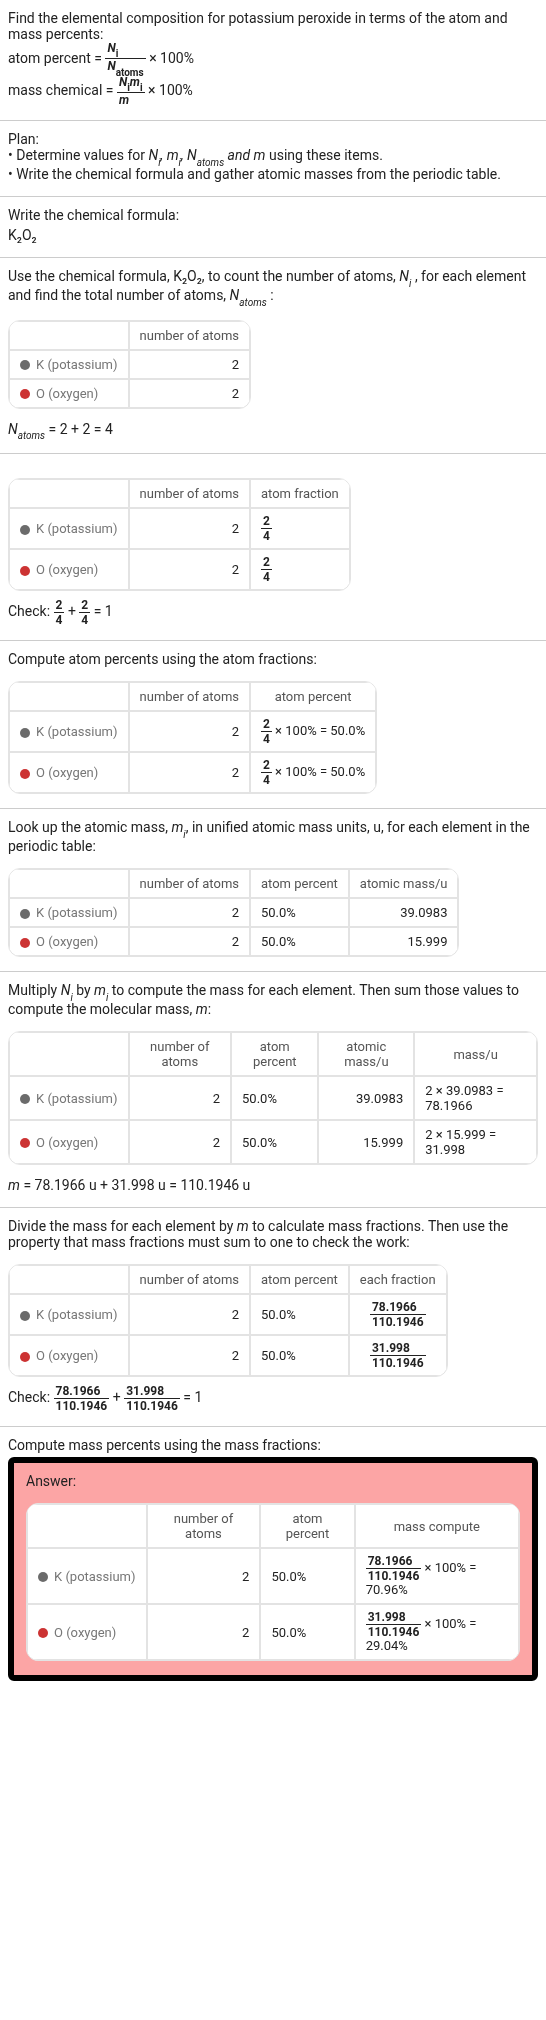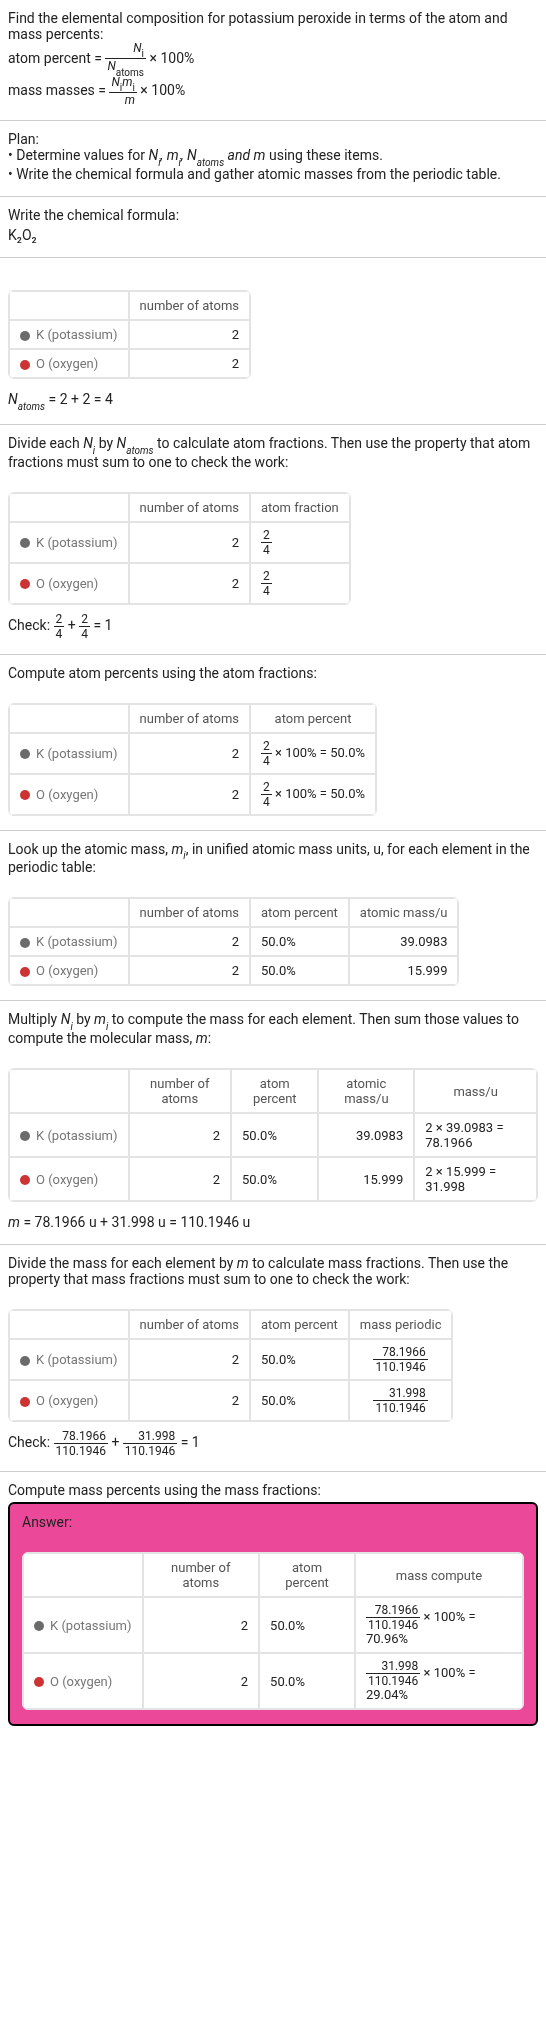--- a/index.html
+++ b/index.html
@@ -11,42 +11,43 @@
     color: #222;
     width: 546px;
   }
   .section {
     border-bottom: 1px solid #ccc;
     padding: 10px 8px 14px 8px;
   }
   .section:last-child { border-bottom: none; }
   .frac {
     display: inline-block;
-    text-align: right;
+    text-align: left;
     vertical-align: middle;
     font-size: 12px;
     line-height: 1;
+    font-weight: bold;
   }
   .frac .num {
     display: block;
     padding: 0 2px 1px 2px;
     border-bottom: 1px solid #222;
   }
   .frac .den {
     display: block;
     padding: 1px 2px 0 2px;
   }
   .sub { font-size: 10px; vertical-align: sub; position: relative; top: 2px;}
   .ital { font-style: italic; }
   table.dataTable {
     border-collapse: separate;
     border-spacing: 0;
-    margin-top: 22px;
+    margin-top: 14px;
     border: 1px solid #e3e3e3;
-    border-radius: 6px;
+    border-radius: 12px;
     overflow: hidden;
   }
   table.dataTable th, table.dataTable td {
     border: 1px solid #e3e3e3;
     padding: 6px 10px;
     font-size: 13px;
   }
   table.dataTable th {
     font-weight: normal;
     color: #555;
@@ -62,22 +63,22 @@
     width: 10px; height: 10px;
     border-radius: 50%;
     vertical-align: middle;
     margin-right: 6px;
   }
   .dot.k { background: #6b6b6b; }
   .dot.o { background: #c33; }
   .right { text-align: right; }
   .center { text-align: center; }
   .answerBox {
-    background: #ec4899;
-    border: 2px solid #000000;
+    background: #fca5a5;
+    border: 6px solid #000000;
     border-radius: 6px;
     padding: 10px 12px 14px 12px;
     margin-top: 4px;
   }
   .answerLabel { margin-bottom: 6px; }
   .line { line-height: 2; }
 </style>
 </head>
 <body>
 
@@ -85,21 +86,21 @@
   <div>Find the elemental composition for potassium peroxide in terms of the atom and mass percents:</div>
   <div class="line">
     <span>atom percent =</span>
     <span class="frac">
       <span class="num"><span class="ital">N</span><span class="sub">i</span></span>
       <span class="den"><span class="ital">N</span><span class="sub">atoms</span></span>
     </span>
     <span>× 100%</span>
   </div>
   <div class="line">
-    <span>mass masses =</span>
+    <span>mass chemical =</span>
     <span class="frac">
       <span class="num"><span class="ital">N</span><span class="sub">i</span><span class="ital">m</span><span class="sub">i</span></span>
       <span class="den"><span class="ital">m</span></span>
     </span>
     <span>× 100%</span>
   </div>
 </div>
 
 <div class="section">
   <div>Plan:</div>
@@ -110,20 +111,27 @@
   </div>
   <div>• Write the chemical formula and gather atomic masses from the periodic table.</div>
 </div>
 
 <div class="section">
   <div>Write the chemical formula:</div>
   <div style="margin-top:4px;">K₂O₂</div>
 </div>
 
 <div class="section">
+  <div>
+    <span>Use the chemical formula, K₂O₂, to count the number of atoms, </span>
+    <span class="ital">N<span class="sub">i</span></span>
+    <span>, for each element and find the total number of atoms, </span>
+    <span class="ital">N<span class="sub">atoms</span></span>
+    <span>:</span>
+  </div>
   <table class="dataTable">
     <tbody>
         <tr>
       <th></th>
       <th>number of atoms</th>
     </tr>
     <tr>
       <td class="rowhead"><span class="dot k"></span><span>K (potassium)</span></td>
       <td class="right">2</td>
     </tr>
@@ -132,23 +140,20 @@
       <td class="right">2</td>
     </tr>
   </tbody>
     </table>
   <div style="margin-top:12px;">
     <span class="ital">N<span class="sub">atoms</span></span> = 2 + 2 = 4
   </div>
 </div>
 
 <div class="section">
-  <div>
-    Divide each <span class="ital">N<span class="sub">i</span></span> by <span class="ital">N<span class="sub">atoms</span></span> to calculate atom fractions. Then use the property that atom fractions must sum to one to check the work:
-  </div>
   <table class="dataTable">
     <tbody>
         <tr>
       <th></th>
       <th>number of atoms</th>
       <th>atom fraction</th>
     </tr>
     <tr>
       <td class="rowhead"><span class="dot k"></span><span>K (potassium)</span></td>
       <td class="right">2</td>
@@ -257,21 +262,21 @@
 <div class="section">
   <div>
     Divide the mass for each element by <span class="ital">m</span> to calculate mass fractions. Then use the property that mass fractions must sum to one to check the work:
   </div>
   <table class="dataTable">
     <tbody>
         <tr>
       <th></th>
       <th>number of atoms</th>
       <th>atom percent</th>
-      <th>mass periodic</th>
+      <th>each fraction</th>
     </tr>
     <tr>
       <td class="rowhead"><span class="dot k"></span><span>K (potassium)</span></td>
       <td class="right">2</td>
       <td>50.0%</td>
       <td class="center"><span class="frac"><span class="num">78.1966</span><span class="den">110.1946</span></span></td>
     </tr>
     <tr>
       <td class="rowhead"><span class="dot o"></span><span>O (oxygen)</span></td>
       <td class="right">2</td>

